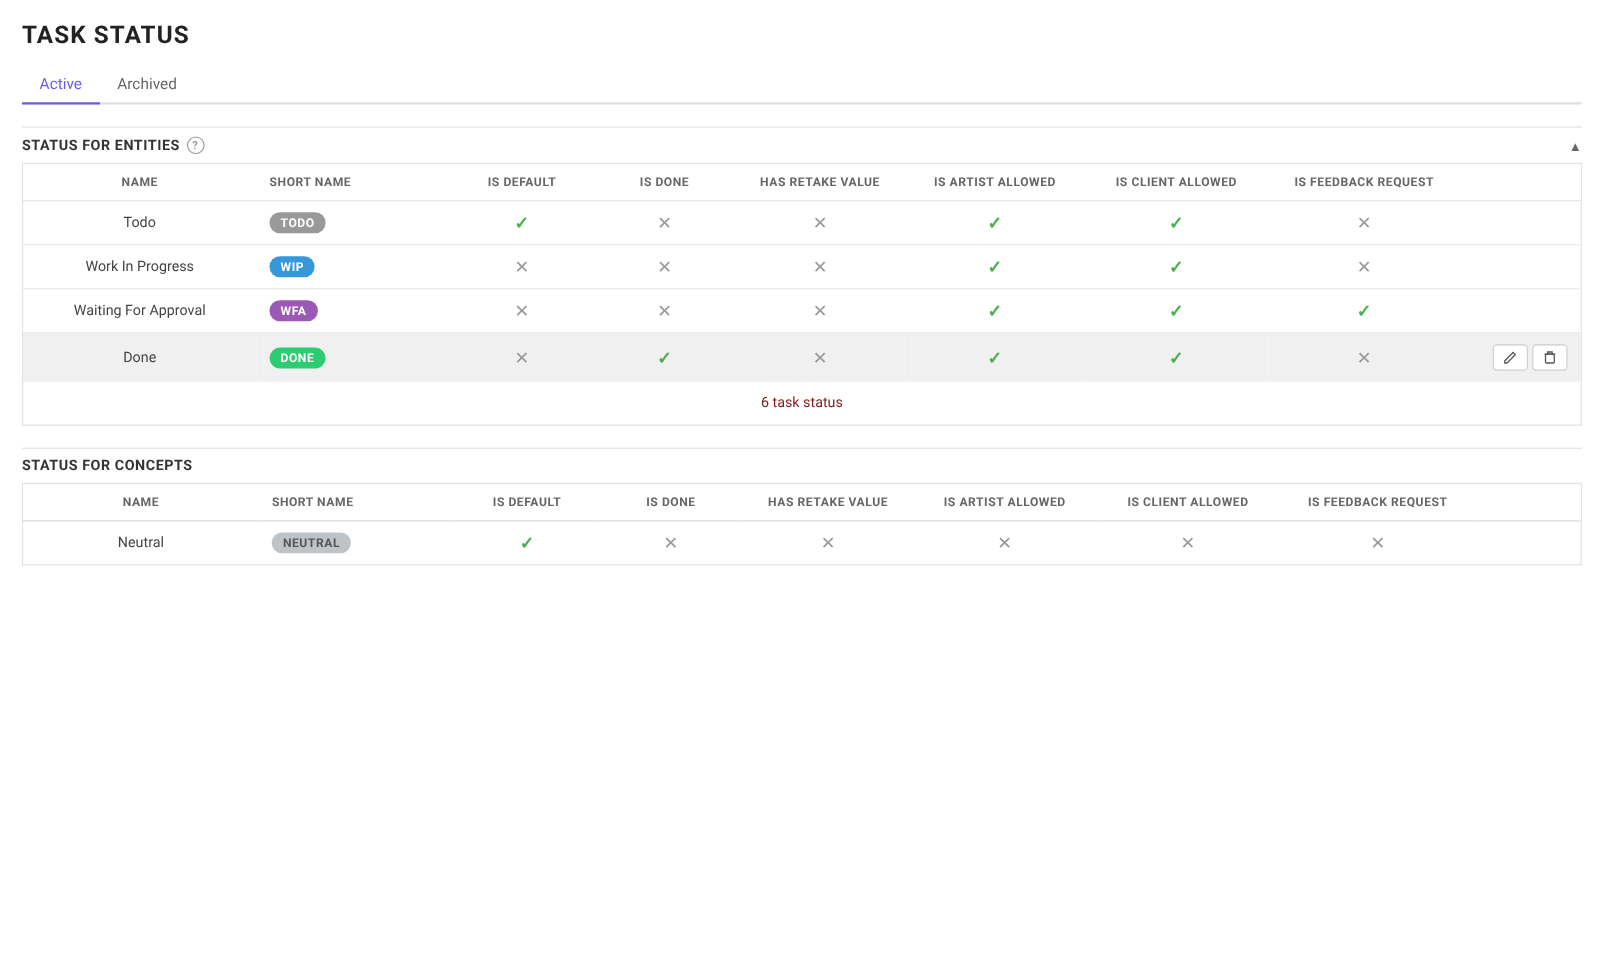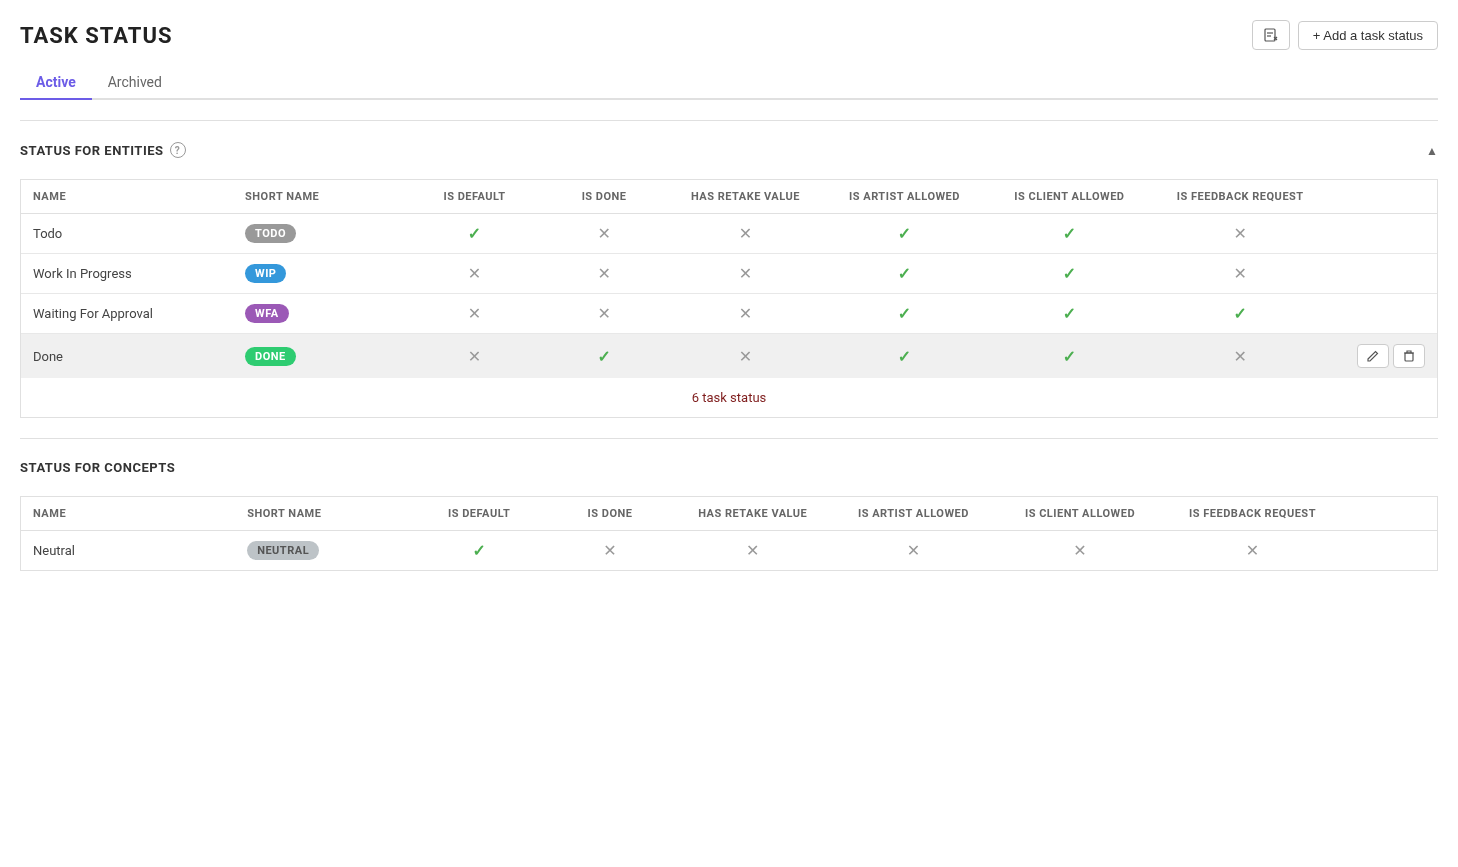--- a/index.html
+++ b/index.html
@@ -64,30 +64,30 @@
       padding: 8px 16px;
       cursor: pointer;
       font-size: 14px;
       color: #666;
       border-bottom: 2px solid transparent;
       margin-bottom: -2px;
     }
     .tab.active {
       color: #6c5ce7;
       border-bottom: 2px solid #6c5ce7;
-      font-weight: 700;
+      font-weight: 400;
     }
     .section {
       margin-top: 20px;
     }
     .section-header {
       display: flex;
       align-items: flex-end;
       justify-content: space-between;
-      padding: 21px 0;
+      padding: 8px 0;
       border-top: 1px solid #e0e0e0;
       border-bottom: 1px solid #e0e0e0;
       margin-bottom: 0;
     }
     .section-title {
       font-size: 13px;
       font-weight: 700;
       letter-spacing: 0.5px;
       color: #333;
       display: flex;
@@ -141,21 +141,21 @@
     }
     .check {
       color: #4caf50;
       font-size: 16px;
       font-weight: bold;
     }
     .cross {
       color: #999;
       font-size: 16px;
     }
-    .col-name { width: 180px; }
+    .col-name { width: 180px; text-align: center; }
     .col-short { width: 150px; }
     .col-default { width: 110px; text-align: center; }
     .col-done { width: 110px; text-align: center; }
     .col-retake { width: 130px; text-align: center; }
     .col-artist { width: 140px; text-align: center; }
     .col-client { width: 140px; text-align: center; }
     .col-feedback { width: 150px; text-align: center; }
     th.col-default, th.col-done, th.col-retake, th.col-artist, th.col-client, th.col-feedback {
       text-align: center;
     }
@@ -206,31 +206,20 @@
       border-top: none;
     }
   </style>
 </head>
 <body>
 
 <div class="page">
 
   <div class="header">
     <h1 class="page-title">TASK STATUS</h1>
-    <div class="header-actions">
-      <button class="btn-icon" title="Export">
-        <svg width="16" height="16" viewBox="0 0 16 16" fill="none">
-          <rect x="2" y="2" width="10" height="12" rx="1" stroke="#555" stroke-width="1.2" fill="none"></rect>
-          <line x1="4" y1="6" x2="10" y2="6" stroke="#555" stroke-width="1.2"></line>
-          <line x1="4" y1="9" x2="8" y2="9" stroke="#555" stroke-width="1.2"></line>
-          <path d="M11 10 L14 13 M14 10 L11 13" stroke="#555" stroke-width="1.2"></path>
-        </svg>
-      </button>
-      <button class="btn-add">+ Add a task status</button>
-    </div>
   </div>
 
   <div class="tabs">
     <div class="tab active">Active</div>
     <div class="tab">Archived</div>
   </div>
 
   <div class="section">
     <div class="section-header">
       <div class="section-title">

